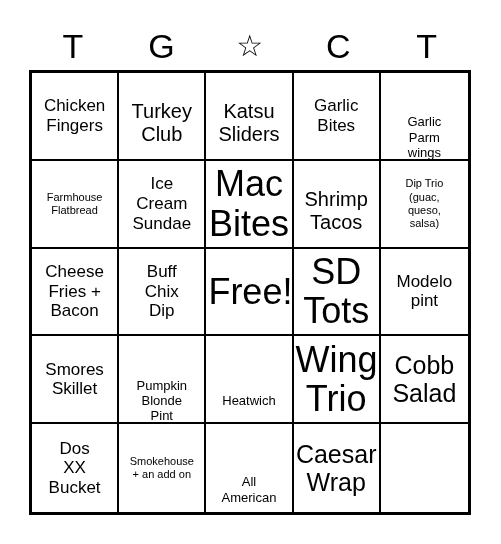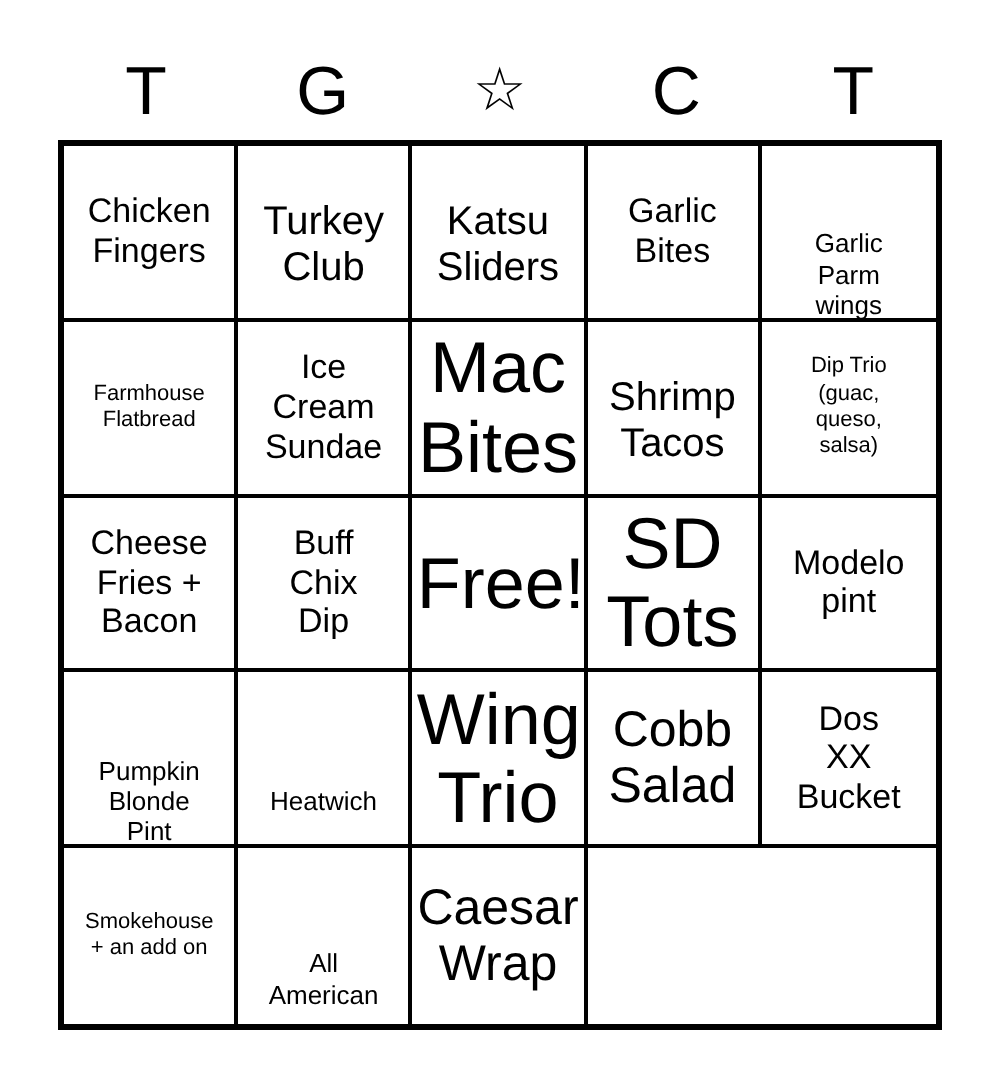--- a/index.html
+++ b/index.html
@@ -181,20 +181,24 @@
     <div class="cell">
         <span class="cell-text sz-xxl">SD
 Tots</span>
       </div>
     <div class="cell">
         <span class="cell-text sz-md">Modelo
 pint</span>
       </div>
 
     <div class="cell">
+        <span class="cell-text sz-md">Smores
+Skillet</span>
+      </div>
+    <div class="cell">
         <span class="cell-text sz-sm">Pumpkin
 Blonde
 Pint</span>
       </div>
     <div class="cell">
         <span class="cell-text sz-sm">Heatwich</span>
       </div>
     <div class="cell">
         <span class="cell-text sz-xxl">Wing
 Trio</span>

